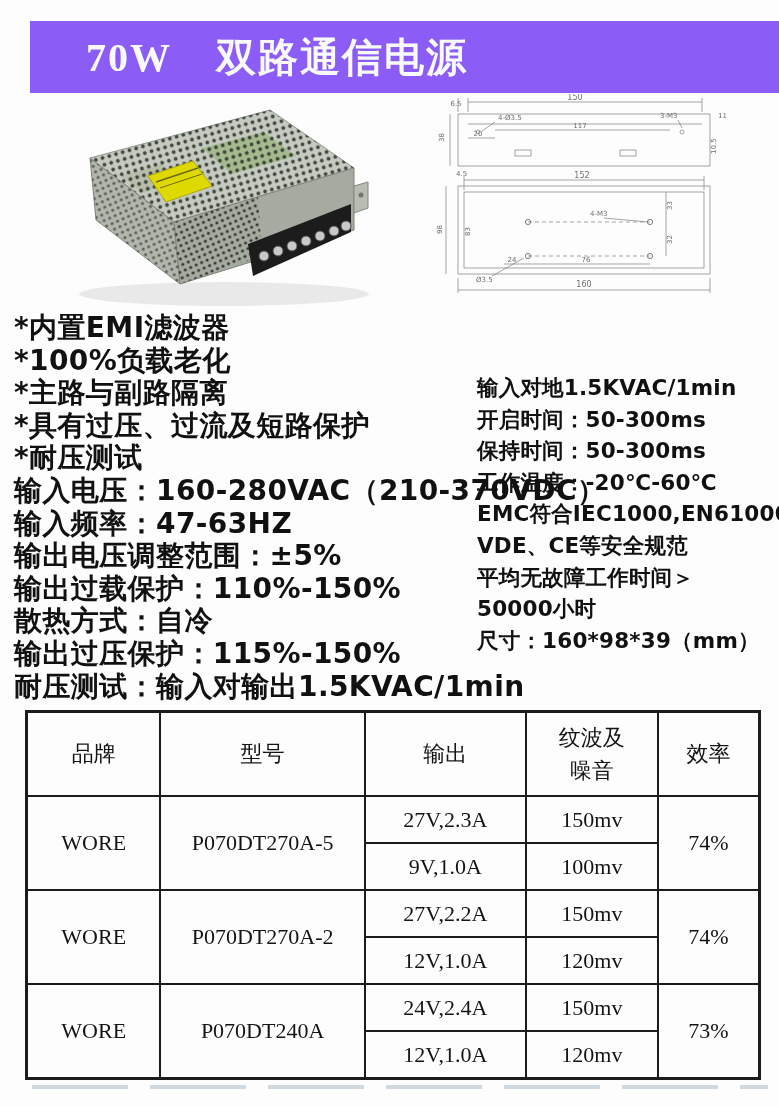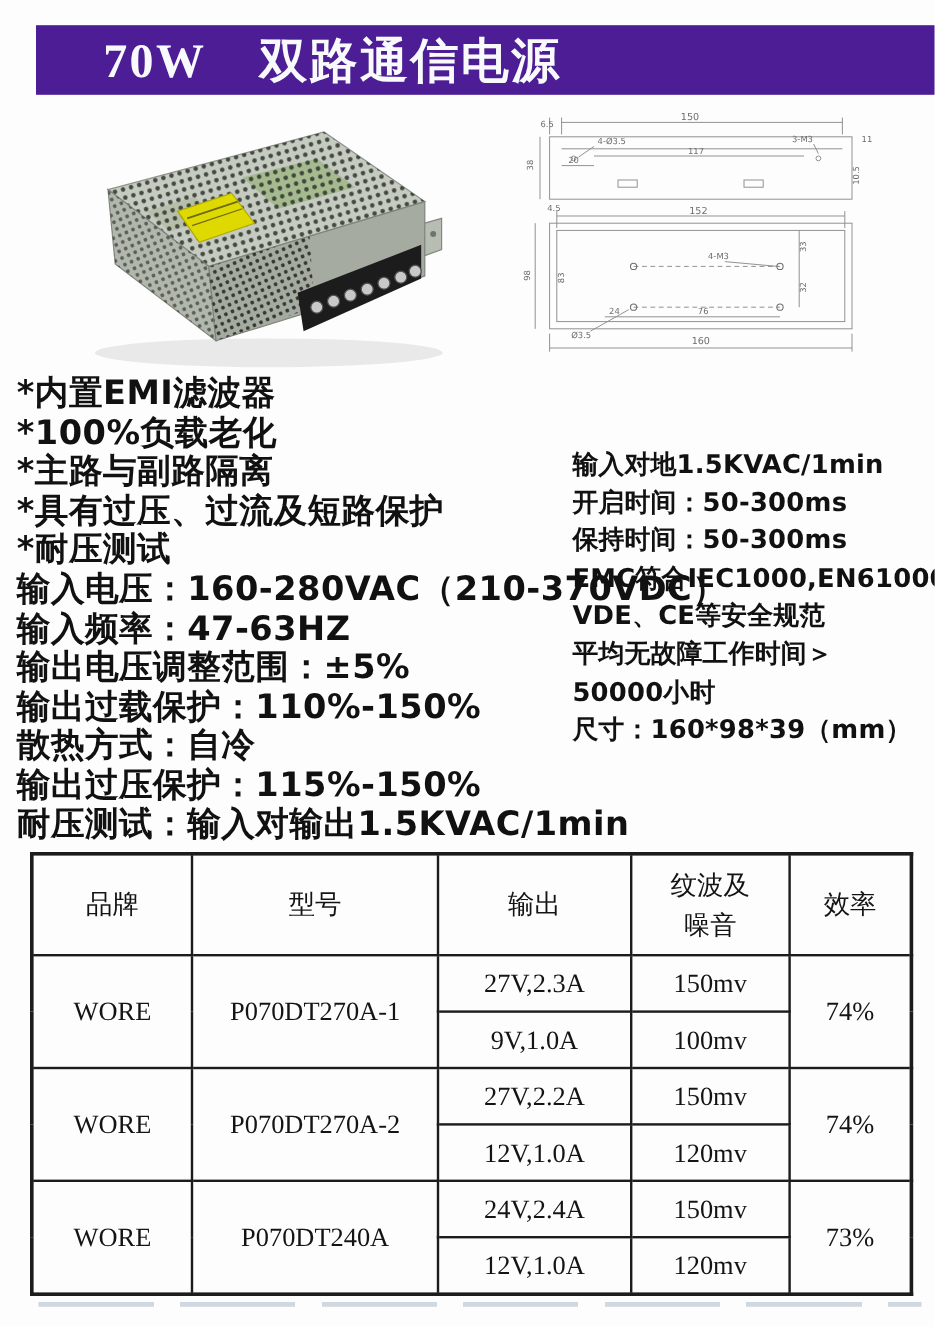--- a/index.html
+++ b/index.html
@@ -1,20 +1,20 @@
 <!DOCTYPE html>
 <html><head>
 <meta charset="utf-8">
 <style>
   html,body{margin:0;padding:0;background:#ffffff;}
   .page{position:relative;width:779px;height:1106px;background:#fdfdfd;overflow:hidden;
         font-family:"DejaVu Sans","Liberation Sans",sans-serif;color:#111;}
 
   
-  .header-bar{position:absolute;left:30px;top:21px;right:0;height:58px;background:#4c1d95;
+  .header-bar{position:absolute;left:30px;top:21px;right:0;height:72px;background:#8b5cf6;
               display:flex;align-items:center;}
   .header-title{color:#f7f9fa;font-family:"Liberation Serif",serif;font-size:40px;font-weight:600;
                 padding-left:56px;letter-spacing:2px;display:flex;align-items:baseline;}
   .header-title .watt{margin-right:44px;}
 
   
   .photo-wrap{position:absolute;left:52px;top:96px;width:334px;height:218px;}
   .drawing-wrap{position:absolute;left:420px;top:94px;width:348px;height:202px;}
 
   
@@ -179,20 +179,21 @@
     <div class="line">输出过载保护：110%-150%</div>
     <div class="line">散热方式：自冷</div>
     <div class="line">输出过压保护：115%-150%</div>
     <div class="line">耐压测试：输入对输出1.5KVAC/1min</div>
   </div>
 
   <div class="specs-right">
     <div class="line">输入对地1.5KVAC/1min</div>
     <div class="line">开启时间：50-300ms</div>
     <div class="line">保持时间：50-300ms</div>
+    <div class="line">工作温度：-20℃-60℃</div>
     <div class="line">EMC符合IEC1000,EN61000</div>
     <div class="line">VDE、CE等安全规范</div>
     <div class="line">平均无故障工作时间＞</div>
     <div class="line">50000小时</div>
     <div class="line">尺寸：160*98*39（mm）</div>
   </div>
 
   <table class="spec-table">
     <colgroup>
       <col class="c-brand">
@@ -206,21 +207,21 @@
       <td>品牌</td>
       <td>型号</td>
       <td>输出</td>
       <td class="prewrap">纹波及
 噪音</td>
       <td>效率</td>
     </tr>
 
     <tr class="srow">
       <td rowspan="2">WORE</td>
-      <td rowspan="2">P070DT270A-1</td>
+      <td rowspan="2">P070DT270A-5</td>
       <td>27V,2.3A</td>
       <td>150mv</td>
       <td rowspan="2">74%</td>
     </tr>
     <tr class="srow">
       <td>9V,1.0A</td>
       <td>100mv</td>
     </tr>
 
     <tr class="srow">

